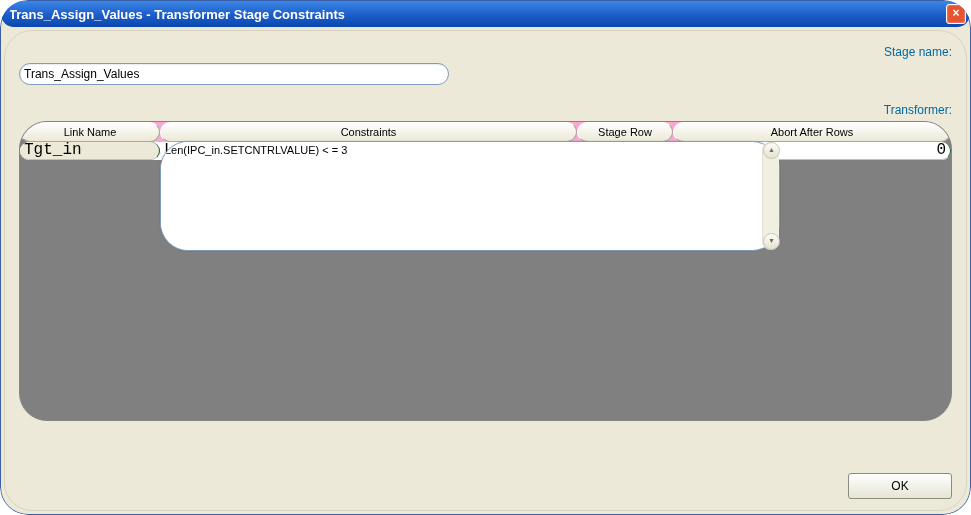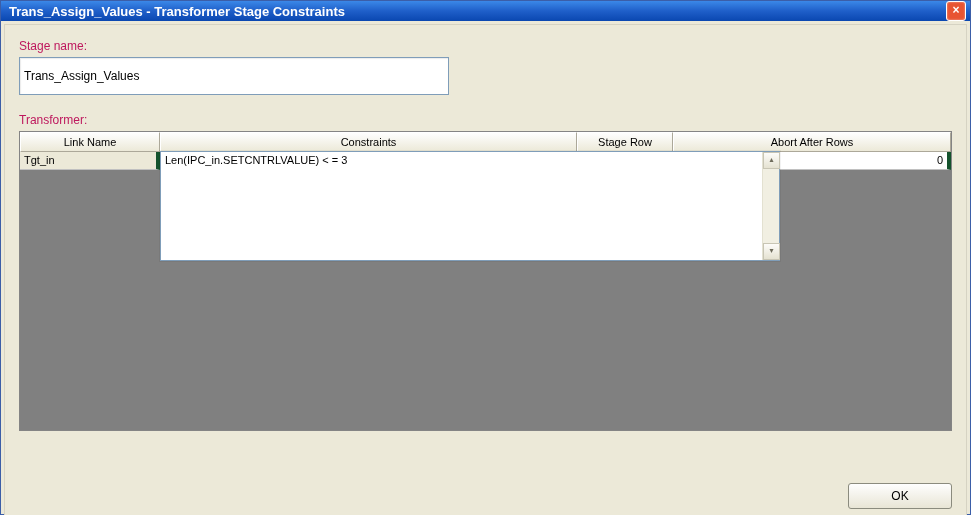--- a/index.html
+++ b/index.html
@@ -1,15 +1,15 @@
 <!DOCTYPE html>
 <html><head>
 <meta charset="utf-8">
 <style>
-  * { box-sizing: border-box; }
+  * { box-sizing: border-box; border-radius: 28px; }
   body {
     margin: 0;
     padding: 0;
     font-family: Tahoma, Arial, sans-serif;
     font-size: 11px;
     background: #fff;
     width: 971px;
     height: 515px;
     overflow: hidden;
   }
@@ -50,46 +50,47 @@
   .content {
     flex: 1;
     padding: 14px 14px 10px 14px;
     display: flex;
     flex-direction: column;
     border: 1px solid #d6d3c3;
     margin: 3px;
     background: #ece9d8;
   }
   .label {
-    color: #be185d;
+    color: #0369a1;
     margin-bottom: 4px;
     font-size: 12px;
+    text-align: right;
   }
   .stage-name-input {
     width: 430px;
     height: 22px;
     border: 1px solid #7f9db9;
     background: #fff;
-    padding: 18px 4px;
+    padding: 2px 4px;
     font-family: inherit;
     font-size: 12px;
     box-shadow: inset 1px 1px 1px rgba(0,0,0,0.08);
     margin-bottom: 18px;
   }
   .grid-area {
     border: 1px solid #848484;
     background: #808080;
     height: 300px;
     position: relative;
     overflow: hidden;
   }
   .grid-headers {
     display: flex;
     height: 20px;
-    background: #bef264;
+    background: #f9a8d4;
     width: 100%;
   }
   .gh {
     border: 1px solid #fff;
     border-right-color: #aca899;
     border-bottom-color: #aca899;
     background: linear-gradient(to bottom, #fefefe, #ece9d8);
     text-align: center;
     font-size: 11px;
     line-height: 18px;
@@ -102,28 +103,29 @@
   .col-rej   { width: 96px; }
   .col-abort { width: 278px; text-align: center; }
 
   .grid-row {
     display: flex;
     height: 18px;
     background: #fff;
     width: 100%;
   }
   .gc {
-    border-right: 4px solid #14532d;
+    border-right: 1px solid #14532d;
     border-bottom: 1px solid #c0c0c0;
     padding: 1px 4px;
-    font-size: 11px;
+    font-size: 16px;
     line-height: 15px;
     white-space: nowrap;
     overflow: hidden;
     background: #fff;
+    font-family: Liberation Mono, monospace;
   }
   .gc.right { text-align: right; }
   .gc.col-link { background: #ece9d8; }
 
   .editor-popup {
     position: absolute;
     top: 19px;
     left: 140px;
     width: 620px;
     height: 110px;

